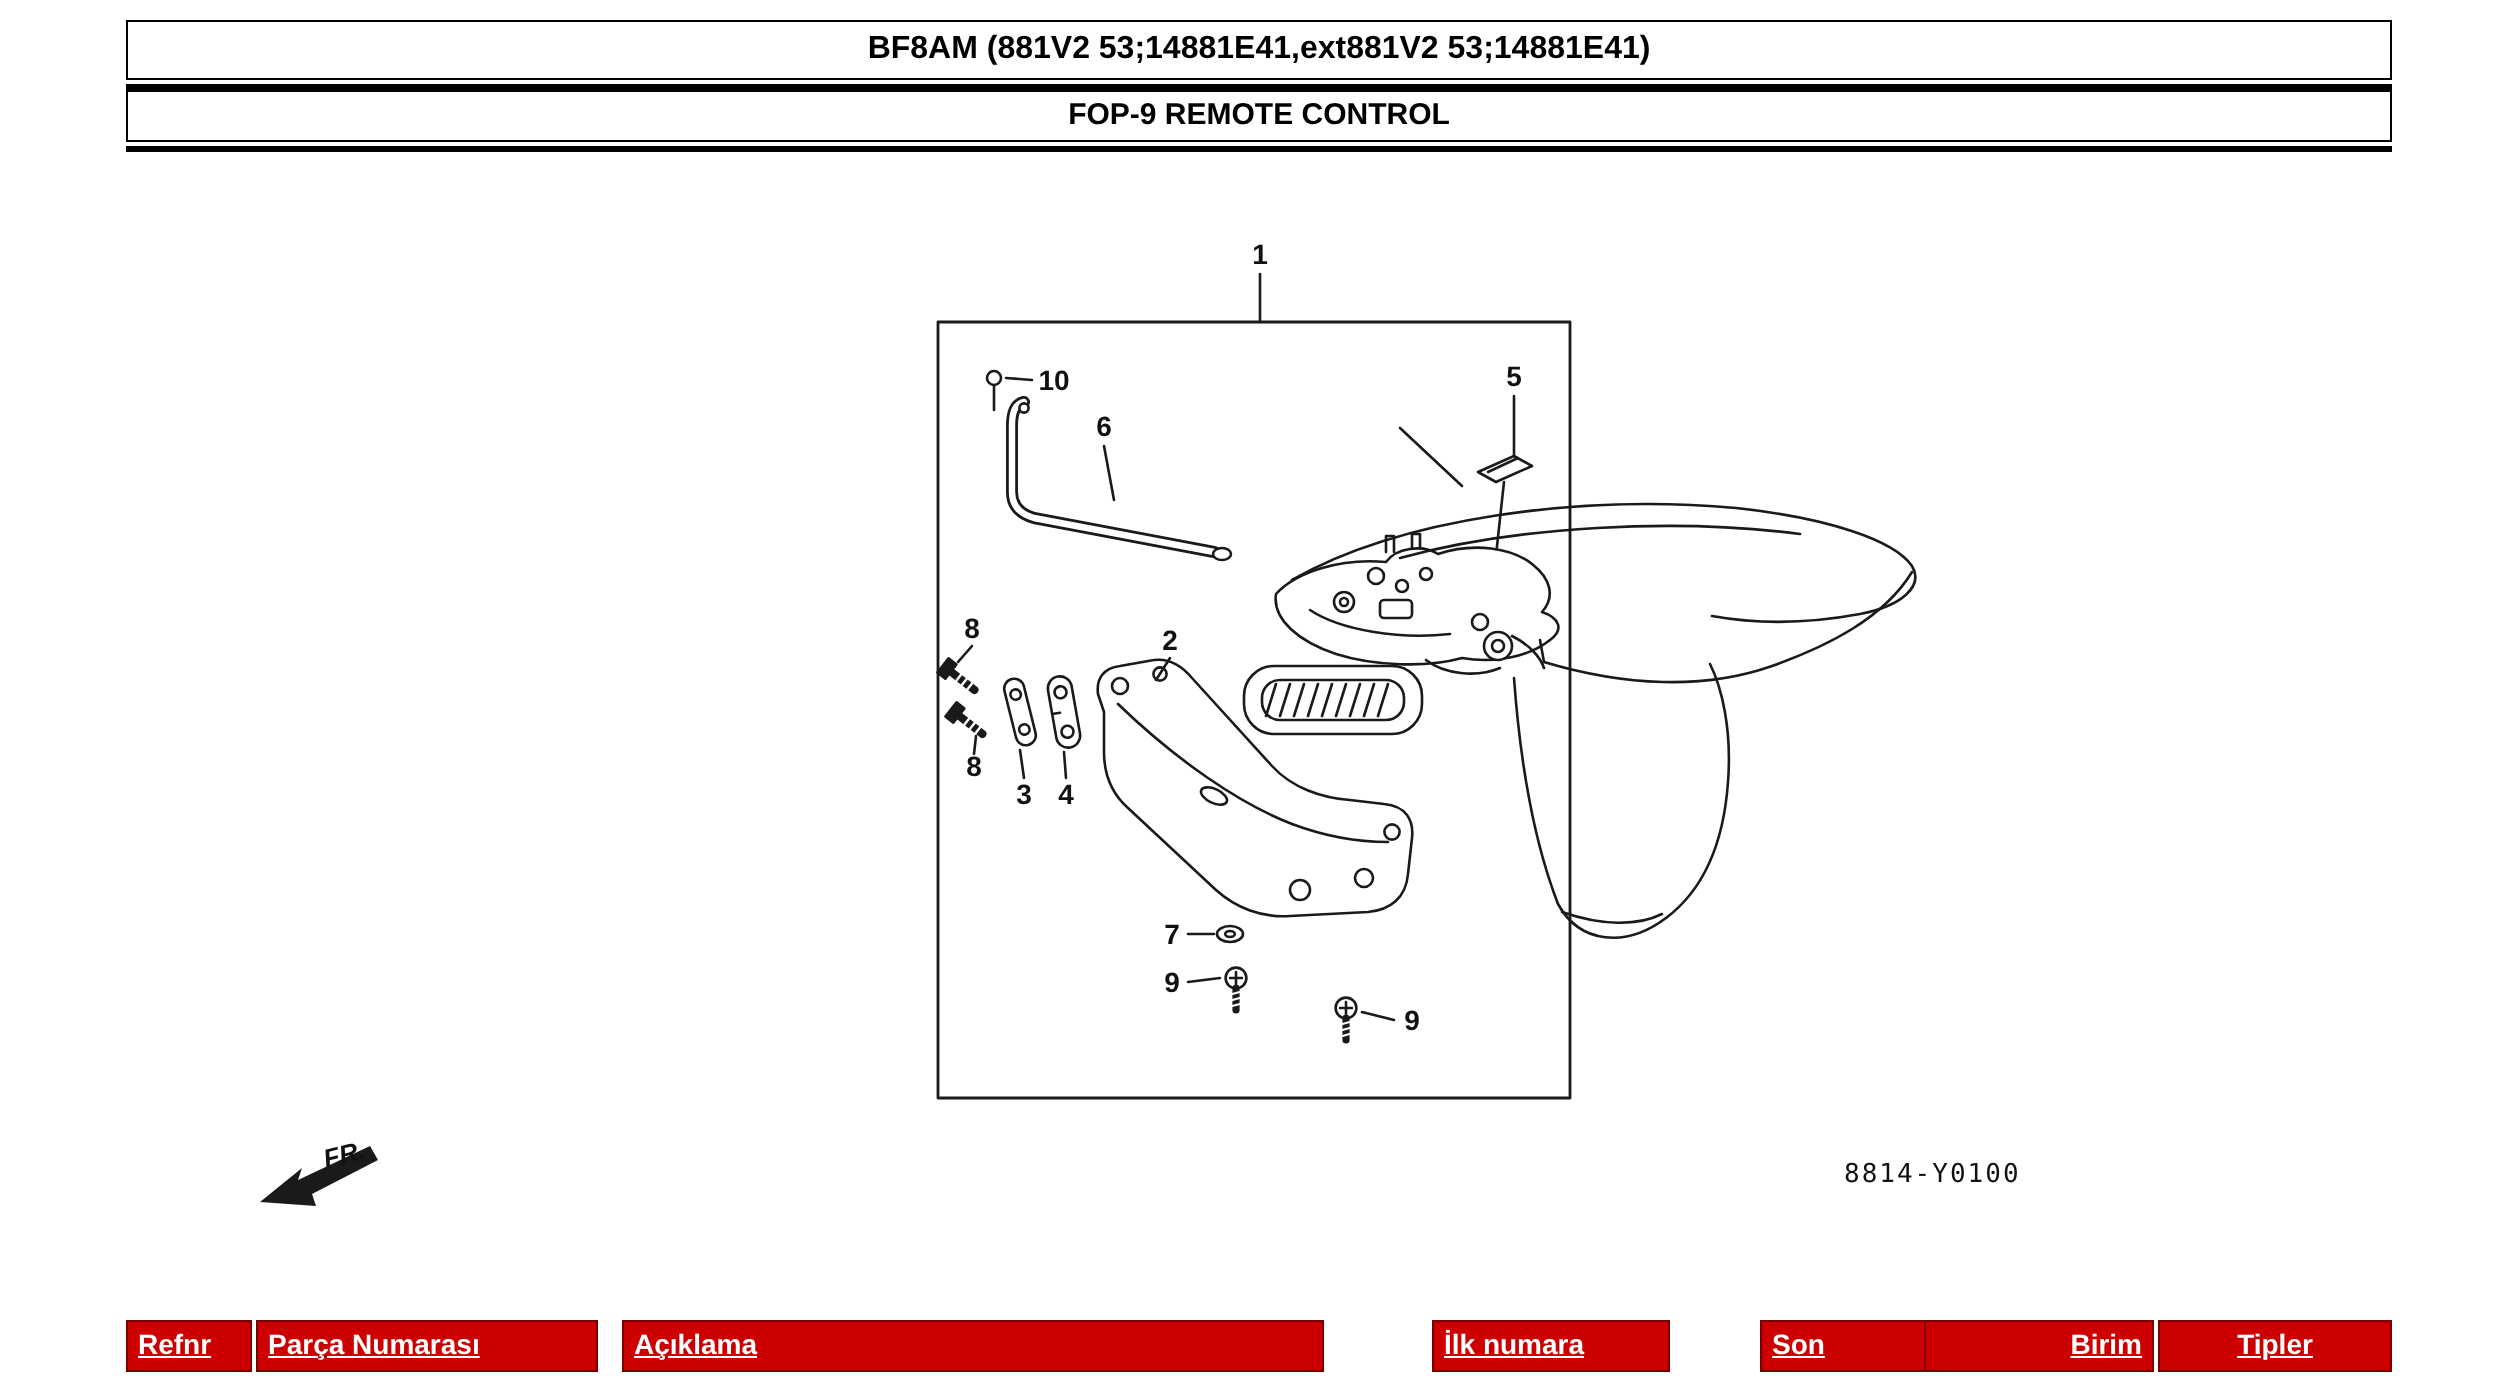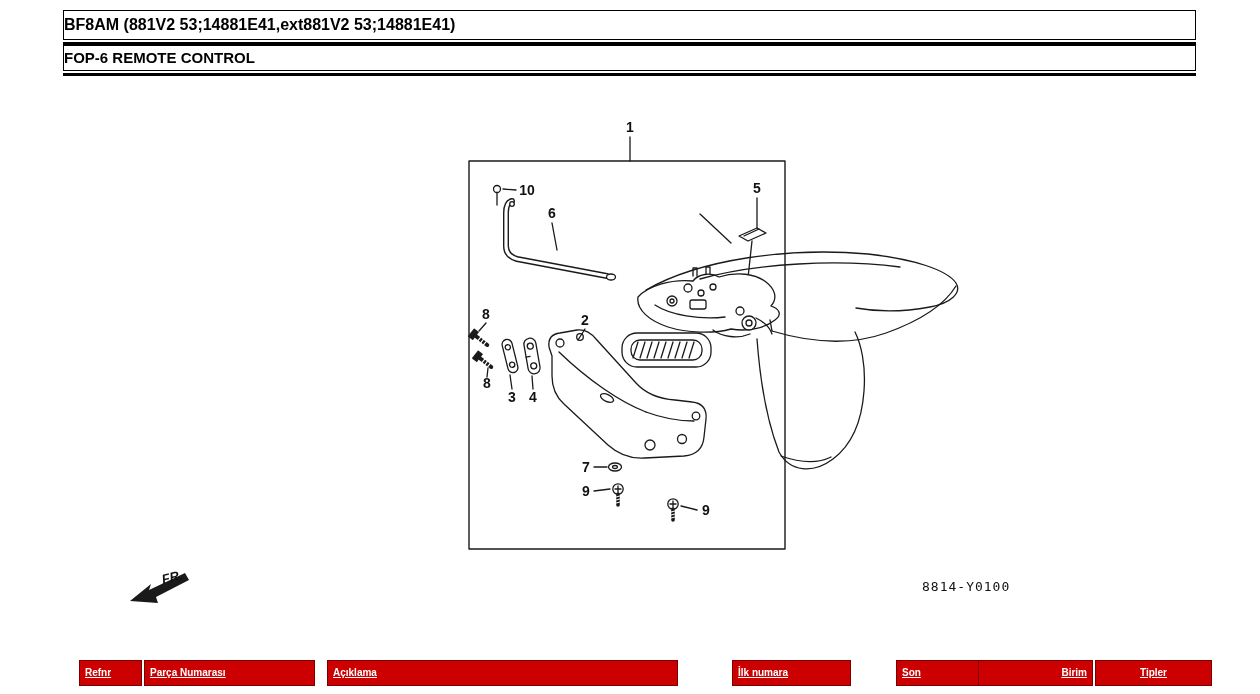--- a/index.html
+++ b/index.html
@@ -3,56 +3,56 @@
 <meta charset="utf-8">
 <style>
   html,body{margin:0;padding:0;}
   body{
     width:1260px;height:694px;position:relative;overflow:hidden;
     background:#ffffff;font-family:"Liberation Sans", sans-serif;color:#000;
   }
   
   .bar{
     position:absolute;left:63px;width:1133px;box-sizing:border-box;
-    border:1px solid #000;background:#fff;font-weight:bold;
+    border:1px solid #000;background:#fff;text-align:center;font-weight:bold;
   }
   .bar1{top:10px;height:30px;line-height:28px;font-size:16px;}
   .bar2{top:45px;height:26px;line-height:24px;font-size:15px;}
   .rule{position:absolute;left:63px;width:1133px;height:3px;background:#000;}
   .rule1{top:42px;}
   .rule2{top:73px;}
   
   svg.diagram{position:absolute;left:0;top:0;}
   .plbl{font:bold 14px "Liberation Sans", sans-serif;fill:#111;cursor:pointer;}
   .code{font:13px "DejaVu Sans Mono", monospace;fill:#111;letter-spacing:1px;}
   .fr{font:italic bold 13px "Liberation Sans", sans-serif;fill:#111;}
   
   .th{
     position:absolute;top:660px;height:26px;box-sizing:border-box;
     background:var(--thbg,#cc0000);border:1px solid var(--thbd,#7a0000);
-    color:var(--thtx,#ffffff);font-weight:bold;font-size:10px;line-height:23px;
-    text-decoration:underline;padding:0 5px;cursor:pointer;white-space:nowrap;overflow:hidden;margin-left:16px;
+    color:var(--thtx,#ffffff);font-weight:bold;font-size:14px;line-height:23px;
+    text-decoration:underline;padding:0 5px;cursor:pointer;white-space:nowrap;overflow:hidden;
   }
   .c0{left:63px;width:63px;}
   .c1{left:128px;width:171px;}
   .c2{left:311px;width:351px;}
   .c3{left:716px;width:119px;}
   .c4{left:880px;width:142px;}
   .c5{left:962px;width:115px;text-align:right;}
   .c6{left:1079px;width:117px;text-align:center;}
 </style>
 </head>
 <body>
 
 <div class="bar bar1">
   <span>BF8AM (881V2 53;14881E41,ext881V2 53;14881E41)</span>
 </div>
 <div class="rule rule1"></div>
 <div class="bar bar2">
-  <span>FOP-6 REMOTE CONTROL</span>
+  <span>FOP-9 REMOTE CONTROL</span>
 </div>
 <div class="rule rule2"></div>
 
 <svg class="diagram" width="1260" height="694" viewBox="0 0 1260 694" xmlns="http://www.w3.org/2000/svg">
 
   <g stroke="#1a1a1a" stroke-width="1.3" fill="none" stroke-linecap="round" stroke-linejoin="round">
 
     <rect x="469" y="161" width="316" height="388" stroke-width="1.4"></rect>
     <line x1="630" y1="137" x2="630" y2="161"></line>
 

